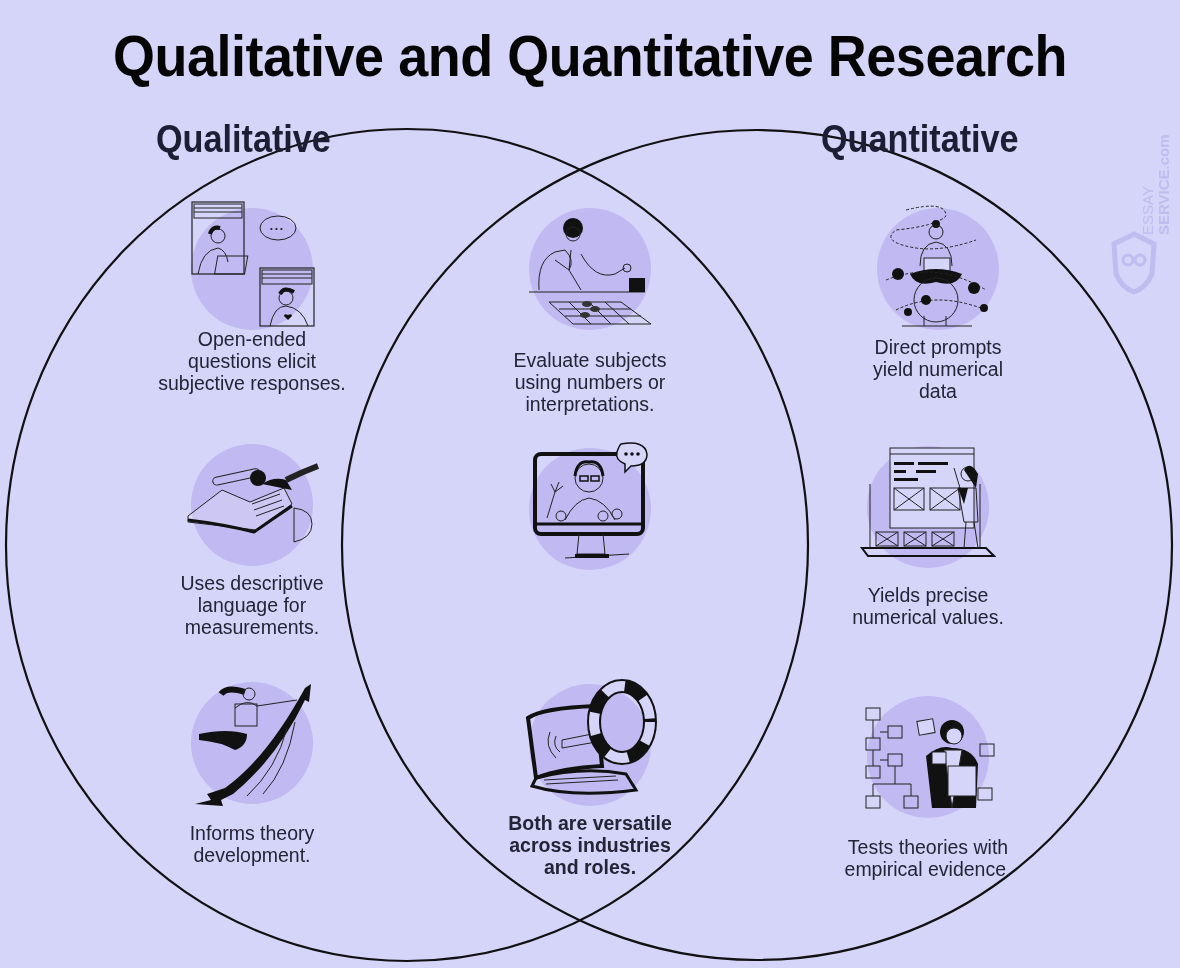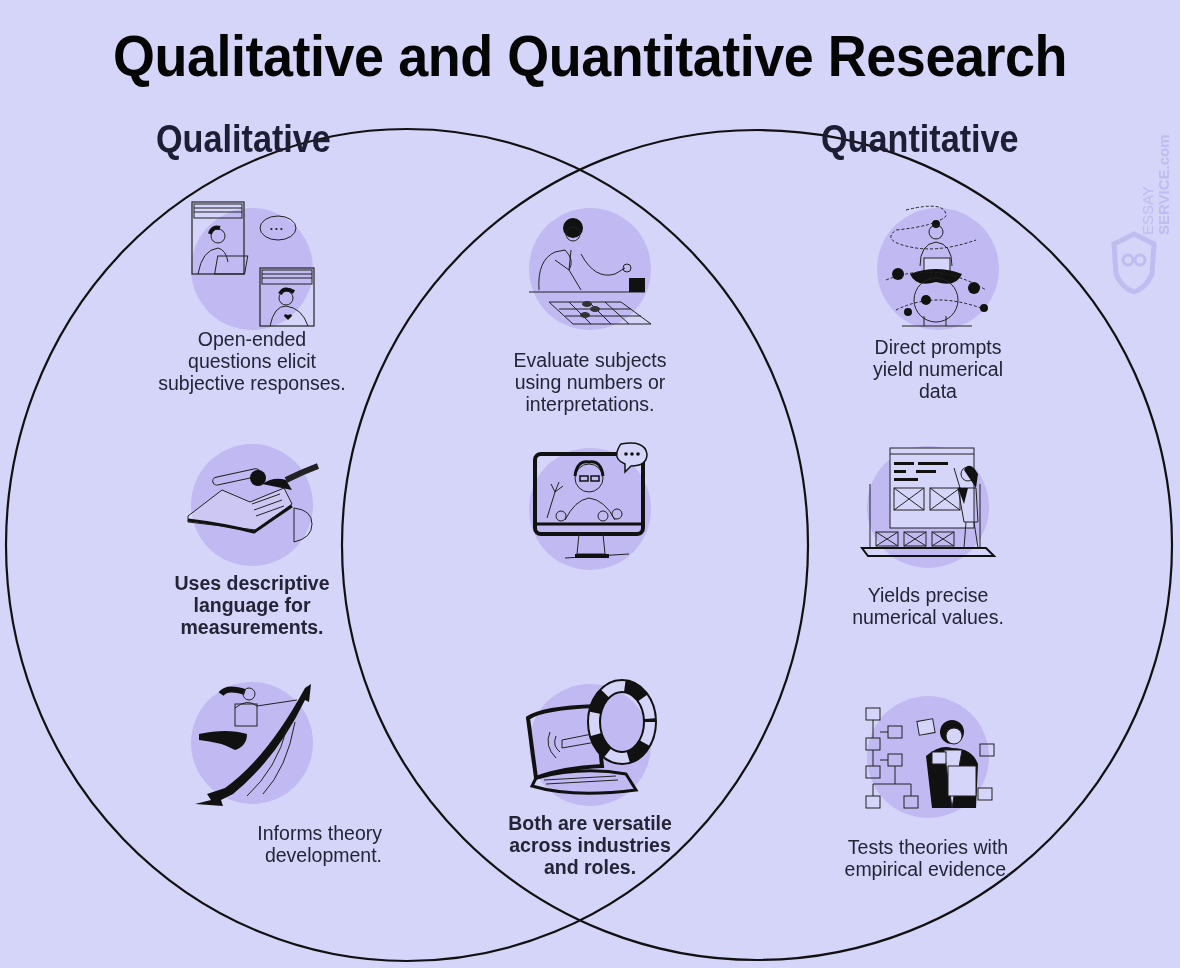--- a/index.html
+++ b/index.html
@@ -83,40 +83,40 @@
     <circle cx="104" cy="100" r="7" fill="none" stroke="#222"></circle>
     <path d="M98 96 Q102 88 112 94" stroke="#111" stroke-width="4" fill="none"></path>
     <path d="M88 128 Q92 108 104 108 Q120 110 126 128" fill="none" stroke="#222"></path>
     <path d="M102 118 l4 4 l4 -4 q0 -3 -4 -1 q-4 -2 -4 1z" fill="#111"></path>
   </svg>
   <div class="caption" style="top:132px;">Open-ended
 questions elicit
 subjective responses.</div>
 </div>
 
-<div class="item" style="left:122px; top:444px; height:200px;font-weight:bold;">
+<div class="item" style="left:122px; top:444px; height:200px;">
   <div class="blob" style="top:0;"></div>
   <svg class="illus" style="top:18px;" width="140" height="100" viewBox="0 0 140 100">
     <path d="M6 54 L40 28 L68 40 L102 26 L110 42 L74 68 L6 60 Z" fill="#fff" fill-opacity="0.2" stroke="#222"></path>
     <path d="M6 58 Q40 62 72 70 Q92 56 110 44" fill="none" stroke="#111" stroke-width="3"></path>
     <line x1="70" y1="42" x2="98" y2="32" stroke="#222"></line>
       <line x1="72" y1="48" x2="100" y2="38" stroke="#222"></line>
       <line x1="74" y1="54" x2="102" y2="44" stroke="#222"></line>
     <rect x="30" y="16" width="48" height="8" rx="4" fill="none" stroke="#222" transform="rotate(-12 30 16)"></rect>
     <circle cx="76" cy="16" r="8" fill="#111"></circle>
     <path d="M80 22 Q92 14 104 18 L110 28" fill="#111"></path>
     <path d="M104 18 Q120 10 136 4" fill="none" stroke="#222" stroke-width="6"></path>
     <path d="M112 46 L112 80 Q130 76 130 62 Q130 48 112 46z" fill="none" stroke="#222"></path>
   </svg>
   <div class="caption" style="top:128px;">Uses descriptive
 language for
 measurements.</div>
 </div>
 
-<div class="item" style="left:122px; top:682px; height:190px;text-align:right;">
+<div class="item" style="left:122px; top:682px; height:190px;">
   <div class="blob" style="top:0;"></div>
   <svg class="illus" style="top:-4px;" width="130" height="132" viewBox="0 0 130 132">
     <path d="M8 126 L24 122 L20 116 L38 110 Q80 80 118 10 L124 6 L122 24 L118 22 Q90 80 46 116 L34 122 L36 128 Z" fill="#111"></path>
     <path d="M100 50 Q90 90 60 118" fill="none" stroke="#222"></path>
     <path d="M108 44 Q100 90 76 116" fill="none" stroke="#222"></path>
     <path d="M34 16 Q40 8 58 14" fill="none" stroke="#111" stroke-width="6"></path>
     <circle cx="62" cy="16" r="6" fill="none" stroke="#222"></circle>
     <path d="M48 30 Q60 20 70 28 L110 22" fill="none" stroke="#222"></path>
     <path d="M12 56 Q40 50 60 56 Q60 68 48 72 Q34 64 12 62 Z" fill="#111"></path>
     <rect x="48" y="26" width="22" height="22" fill="none" stroke="#222"></rect>

